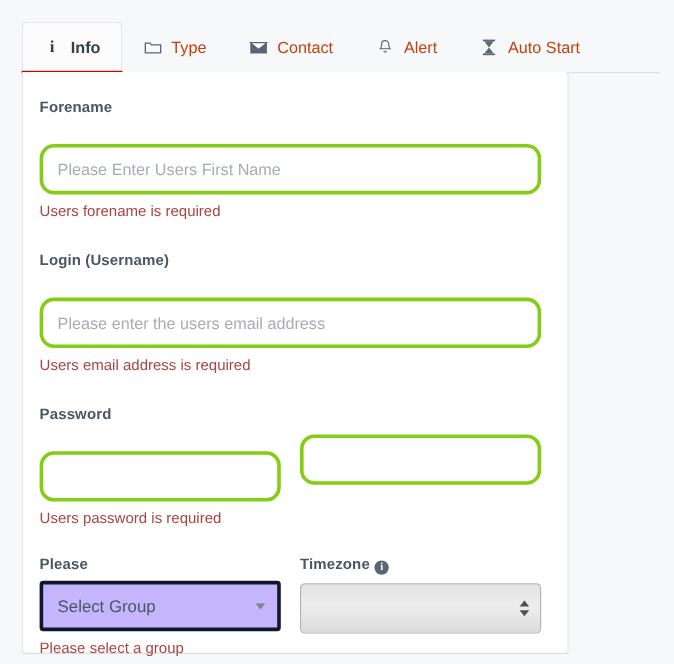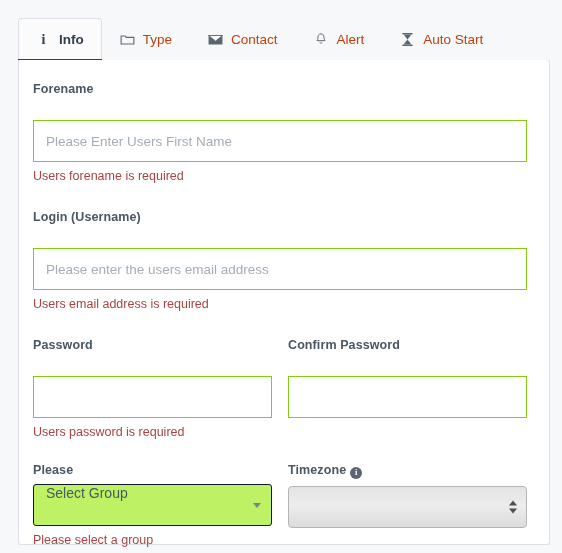--- a/index.html
+++ b/index.html
@@ -84,21 +84,21 @@
     font-style: normal;
     font-size: 14px;
     line-height: 1;
   }
 
   
   .panel {
     position: absolute;
     left: 18px;
     top: 60px;
-    width: 532px;
+    width: 456px;
     height: 485px;
     background: #ffffff;
     border: 1px solid #dcdfe3;
     border-top: none;
     border-radius: 0 3px 3px 3px;
     box-sizing: border-box;
     padding: 22px 22px 0 14px;
   }
 
   .row {
@@ -136,22 +136,22 @@
   input.ctrl {
     display: block;
     width: 100%;
     height: 42px;
     box-sizing: border-box;
     padding: 8px 12px;
     font-size: 13.5px;
     font-family: "Liberation Sans", sans-serif;
     color: #4a5763;
     background: #ffffff;
-    border: 1px solid #84cc16;
-    border-radius: 0;
+    border: 3px solid #84cc16;
+    border-radius: 12px;
     outline: none;
     margin-top: 24px;
   }
   input.ctrl::placeholder {
     color: #a4adb6;
     opacity: 1;
   }
 
   .errmsg {
     font-size: 12.5px;
@@ -162,24 +162,25 @@
 
   .gap-lg { height: 26px; }
   .gap-md { height: 23px; }
 
   
   .dropdown {
     position: relative;
     width: 100%;
     height: 42px;
     box-sizing: border-box;
-    border: 1px solid #0f172a;
+    border: 3px solid #0f172a;
     border-radius: 3px;
-    background: #bef264;
-    display: flex;
+    background: #c4b5fd;
+    display: flex;
+    align-items: center;
     padding: 0 26px 0 12px;
     cursor: pointer;
   }
   .dropdown-text {
     font-size: 14px;
     color: #4a5763;
     white-space: nowrap;
     overflow: hidden;
     text-overflow: ellipsis;
   }
@@ -307,21 +308,20 @@
 
     <div class="gap-lg"></div>
 
     <div class="row">
       <div class="col">
         <label class="flabel">Password</label>
         <input class="ctrl" type="password" placeholder="" style="">
         <div class="errmsg">Users password is required</div>
       </div>
       <div class="col">
-        <label class="flabel">Confirm Password</label>
         <input class="ctrl" type="password" placeholder="" style="">
       </div>
     </div>
 
     <div class="gap-md"></div>
 
     <div class="row">
       <div class="col">
         <label class="flabel">Please</label>
         <div class="dropdown">

